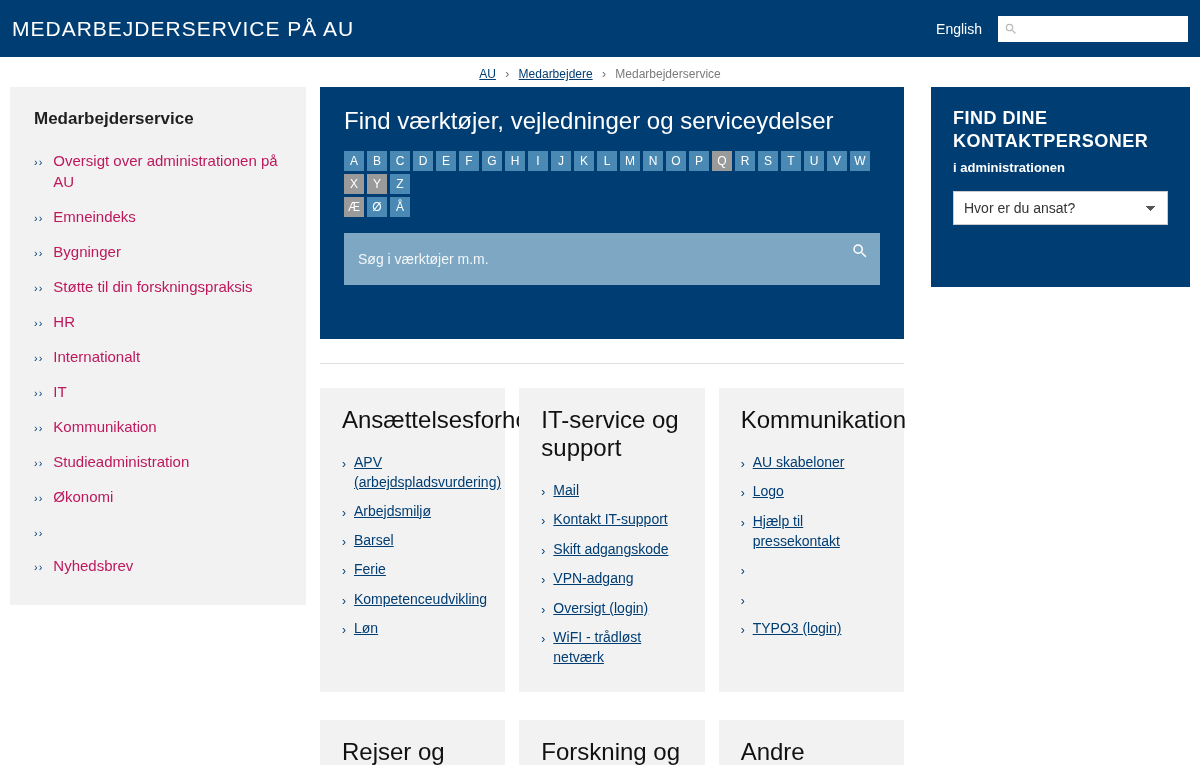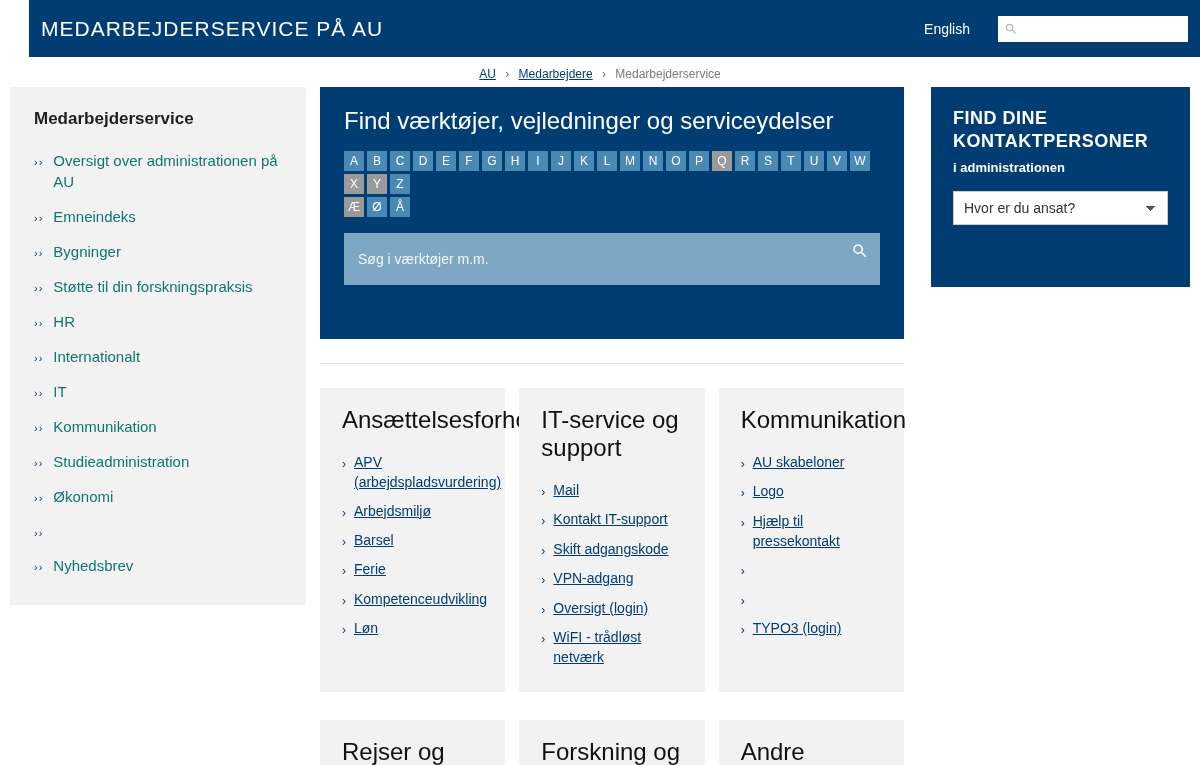--- a/index.html
+++ b/index.html
@@ -1,41 +1,41 @@
 <!DOCTYPE html>
 <html><head>
 <meta charset="utf-8">
 <style>
 * { box-sizing: border-box; margin: 0; padding: 0; }
 body { font-family: -apple-system, BlinkMacSystemFont, "Segoe UI", Arial, sans-serif; background: #fff; color: #333; }
 a { color: #003d73; }
 
 
-.header { background: #003d73; color: #fff; height: 57px; display: flex; align-items: center; justify-content: space-between; padding: 0 12px; margin-left: 29px; }
+.header { background: #003d73; color: #fff; height: 57px; display: flex; align-items: center; justify-content: space-between; padding: 0 12px; }
 .header-title { font-size: 21px; font-weight: 400; letter-spacing: 1px; }
-.header-right { display: flex; align-items: center; gap: 28px; }
+.header-right { display: flex; align-items: center; gap: 16px; }
 .lang-link { color: #fff; text-decoration: none; font-size: 14px; }
 .header-search { position: relative; width: 190px; }
 .header-search input { width: 100%; height: 26px; border: none; padding: 0 8px 0 28px; font-size: 13px; background:#fff; }
 .header-search .search-icon { position: absolute; left: 6px; top: 50%; transform: translateY(-50%); width: 14px; height: 14px; fill: #b8b8b8; }
 
 
 .breadcrumb { text-align: center; font-size: 12px; padding: 10px 12px 6px; color: #6e6e6e; }
 .breadcrumb a { color: #003d73; text-decoration: underline; }
 .breadcrumb .sep { padding: 0 6px; color: #6e6e6e; }
 .breadcrumb .current { color: #7a7a7a; }
 
 
 .container { display: flex; gap: 14px; padding: 0 10px 20px; align-items: flex-start; }
 .sidebar { width: 296px; background: #f2f2f2; padding: 22px 24px 22px 24px; flex-shrink: 0; }
 .sidebar h2 { font-size: 17px; font-weight: 700; color: #1f1f1f; margin-bottom: 14px; }
 .sidebar ul { list-style: none; }
 .sidebar li { display: flex; align-items: flex-start; gap: 10px; padding: 7px 0; font-size: 15px; line-height: 1.4; }
 .sidebar li .bullet { color: #003d73; font-size: 11px; flex-shrink:0; padding-top:5px; letter-spacing:1px; }
-.sidebar li a { color: #0f766e; text-decoration: none; }
+.sidebar li a { color: #be185d; text-decoration: none; }
 
 .main { flex: 1; min-width: 0; }
 
 
 .find-panel { background: #003d73; color: #fff; padding: 20px 24px 54px; }
 .find-panel h2 { font-size: 24px; font-weight: 400; margin-bottom: 16px; }
 .alpha-row { display: flex; flex-wrap: wrap; gap: 3px; margin-bottom: 3px; }
 .alpha { display: inline-flex; align-items: center; justify-content: center; width: 20px; height: 20px; background: #4a89b3; color: #fff; font-size: 12px; text-decoration: none; }
 .alpha.disabled { background: #9a9a9a; cursor: default; }
 .find-search { position: relative; margin-top: 16px; }

